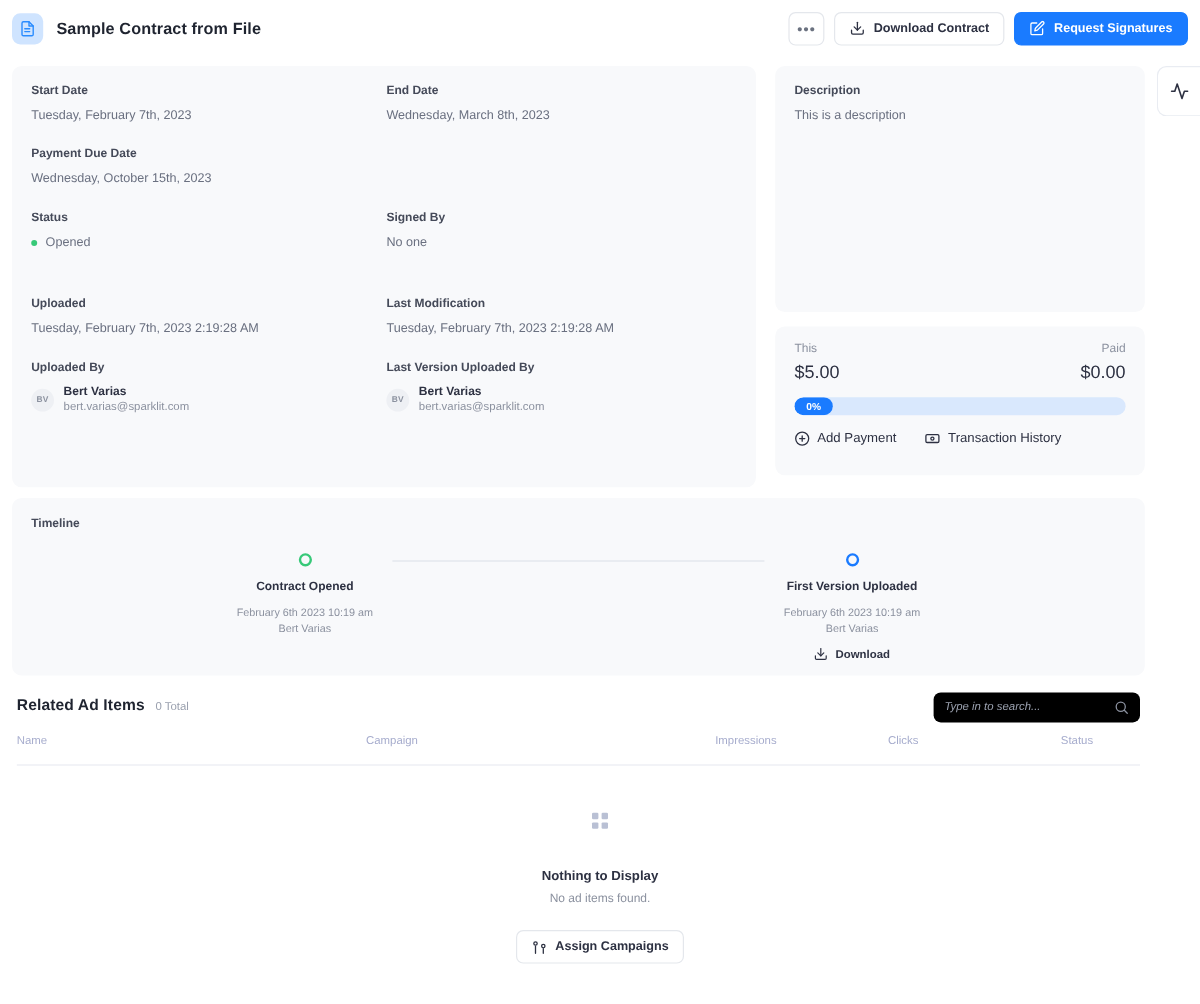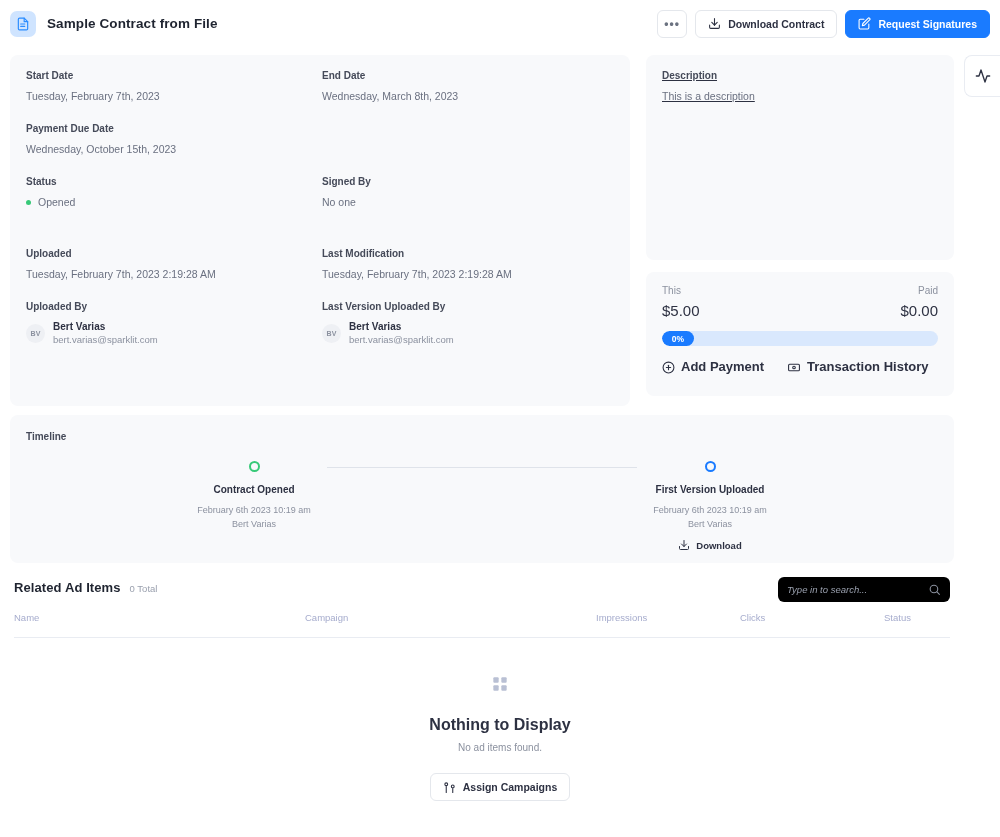--- a/index.html
+++ b/index.html
@@ -59,40 +59,40 @@
   .person { display: flex; align-items: center; gap: 8px; margin-top: 8px; }
   .avatar {
     width: 19px; height: 19px; border-radius: 50%; background: #eef0f4;
     display: flex; align-items: center; justify-content: center;
     font-size: 7px; font-weight: bold; color: #8b919f; letter-spacing: .2px;
   }
   .p-name { font-size: 10px; font-weight: bold; color: #2d3142; line-height: 12px; }
   .p-mail { font-size: 9.5px; color: #8b919f; line-height: 12px; margin-top: 1px; }
 
   
-  .desc-inner { padding: 14px 16px; text-decoration: underline; }
+  .desc-inner { padding: 14px 16px; }
 
   
   .bill-inner { padding: 13px 16px; }
   .bill-row { display: flex; justify-content: space-between; align-items: baseline; }
   .bill-lbl { font-size: 10px; color: #8b919f; }
   .bill-amt { font-size: 15px; font-weight: normal; color: #2d3142; }
   .bill-amts { display: flex; justify-content: space-between; margin-top: 6px; }
   .progress {
     position: relative; height: 15px; border-radius: 7.5px;
     background: #d9e8fd; margin-top: 12px; overflow: hidden;
   }
   .progress-fill {
     position: absolute; left: 0; top: 0; bottom: 0; min-width: 32px;
     background: #1a7bff; border-radius: 7.5px;
     display: flex; align-items: center; justify-content: center;
     font-size: 8.5px; font-weight: bold; color: #fff;
   }
   .bill-actions { display: flex; align-items: center; gap: 23px; margin-top: 13px; }
-  .bill-action { display: inline-flex; align-items: flex-end; gap: 6px; font-size: 13px; font-weight: bold; color: #2d3142; cursor: pointer; }
+  .bill-action { display: inline-flex; align-items: flex-start; gap: 6px; font-size: 11px; font-weight: normal; color: #2d3142; cursor: pointer; }
 
   
   .tl-title { position: absolute; left: 16px; top: 16px; font-size: 10px; font-weight: bold; color: #454a59; }
   .tl-track { position: absolute; left: 16px; right: 16px; top: 46px; }
   .tl-line { position: absolute; left: 301px; right: 301px; top: 6px; height: 1px; background: #dfe3ea; }
   .tl-nodes { display: flex; }
   .tl-node { flex: 1 1 0; display: flex; flex-direction: column; align-items: center; }
   .tl-ring { width: 11px; height: 11px; border-radius: 50%; background: #f8f9fb; border: 2px solid #37c978; position: relative; z-index: 2; }
   .tl-ring.blue { border-color: #1a7bff; }
   .tl-name { font-size: 10px; font-weight: bold; color: #2d3142; margin-top: 11px; line-height: 13px; }
@@ -113,21 +113,21 @@
     flex: 1 1 auto; border: 0; outline: 0; background: transparent;
     font-family: "Liberation Sans", sans-serif; font-size: 9.5px; font-style: italic; color: #9aa0ae;
   }
   .searchbox input::placeholder { color: #9aa0ae; font-style: italic; }
 
   .thead { position: absolute; left: 0; top: 612px; width: 1000px; height: 26px; }
   .th { position: absolute; font-size: 9.5px; color: #a6accd; top: 0; }
   .table-div { position: absolute; left: 14px; top: 637px; width: 936px; height: 1px; background: #e9ecf2; }
 
   .empty { position: absolute; left: 0; top: 676px; width: 1000px; display: flex; flex-direction: column; align-items: center; }
-  .empty-title { font-size: 16px; font-weight: bold; color: #2d3142; margin-top: 24px; }
+  .empty-title { font-size: 11px; font-weight: bold; color: #2d3142; margin-top: 32px; }
   .empty-sub { font-size: 10px; color: #8b919f; margin-top: 8px; }
   .empty-btn { margin-top: 20px; }
 
   
   .activity-btn {
     position: absolute; left: 964px; top: 55px; width: 36px; height: 42px;
     background: #fff; border: 1px solid #e9ecf2; border-right: 0;
     border-radius: 8px 0 0 8px;
     display: flex; align-items: center; justify-content: center; cursor: pointer;
   }

